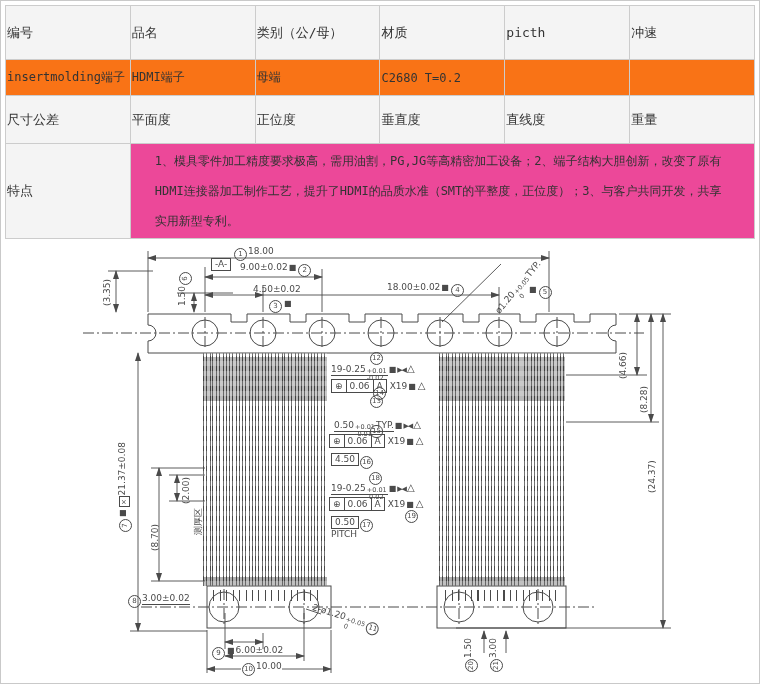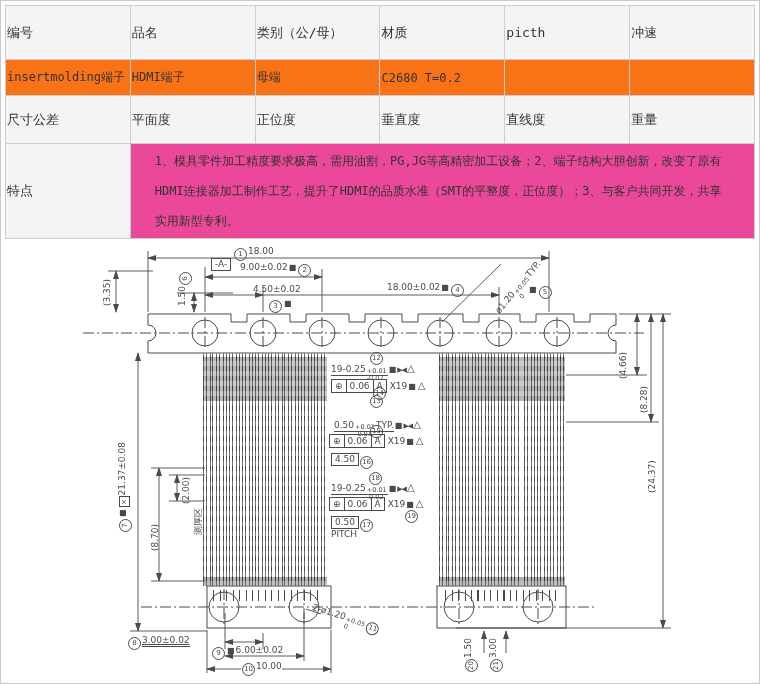--- a/index.html
+++ b/index.html
@@ -267,21 +267,21 @@
           <span>0.06</span>
           <span>A</span>
         </span> <span>X19</span><span class="sq">■</span><span class="flg">△</span>
     </div>
     <span class="an bln" style="left:403px;top:509px;">19</span>
     <div class="an" style="left:330px;top:515px;">
       <span class="dbox">0.50</span><span class="bln">17</span>
     </div>
     <div class="an" style="left:330px;top:528px;">PITCH</div>
 
-    <div class="an" style="left:126px;top:634px;text-decoration:underline;">
+    <div class="an" style="left:126px;top:592px;">
       <span class="bln">8</span><span class="u">3.00±0.02</span>
     </div>
     <div class="an" style="left:210px;top:644px;">
       <span class="bln">9</span><span class="sq">■</span><span>6.00±0.02</span>
     </div>
     <div class="an wbg" style="left:240px;top:660px;">
       <span class="bln">10</span><span>10.00</span>
     </div>
     <div class="an rot17" style="left:313px;top:601px;">
       <span>2-ø1.20</span><span class="tol">

